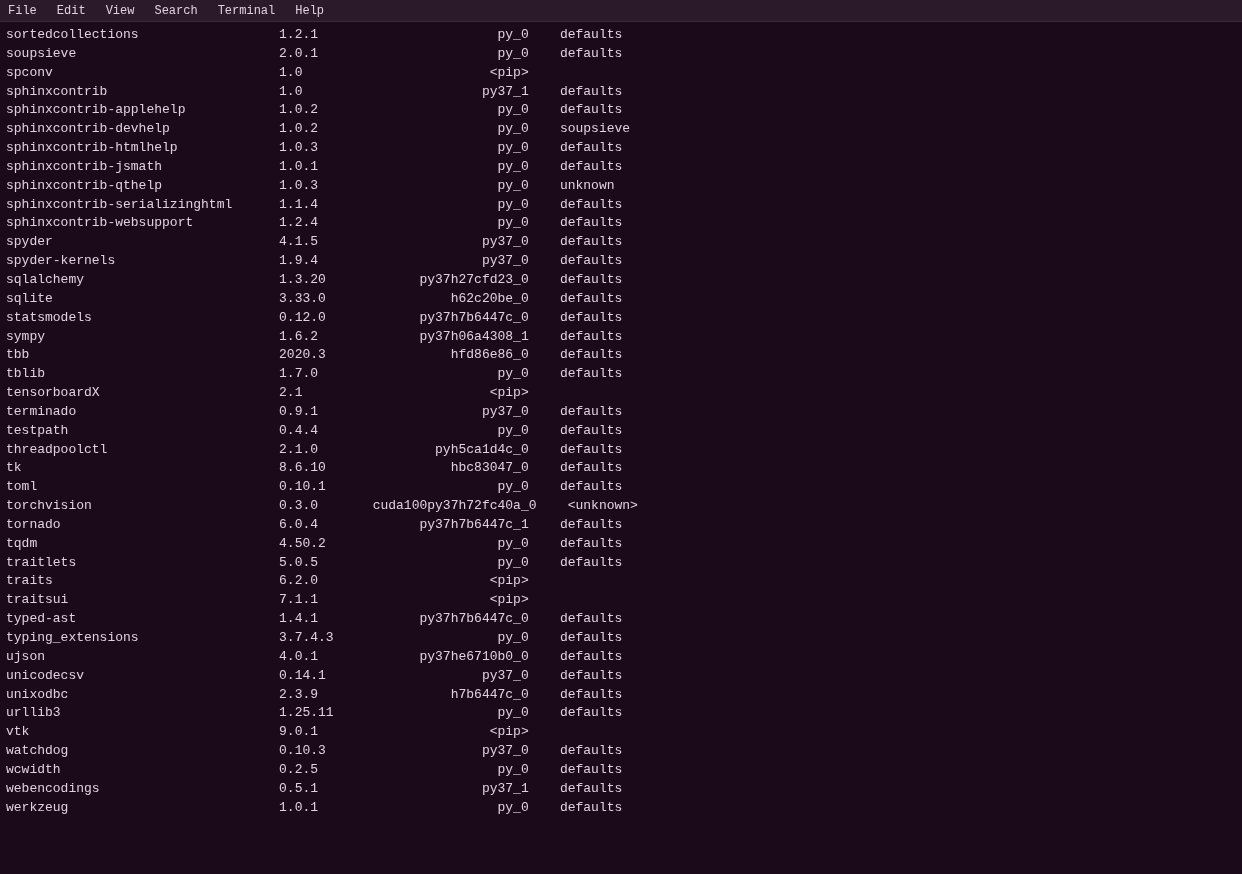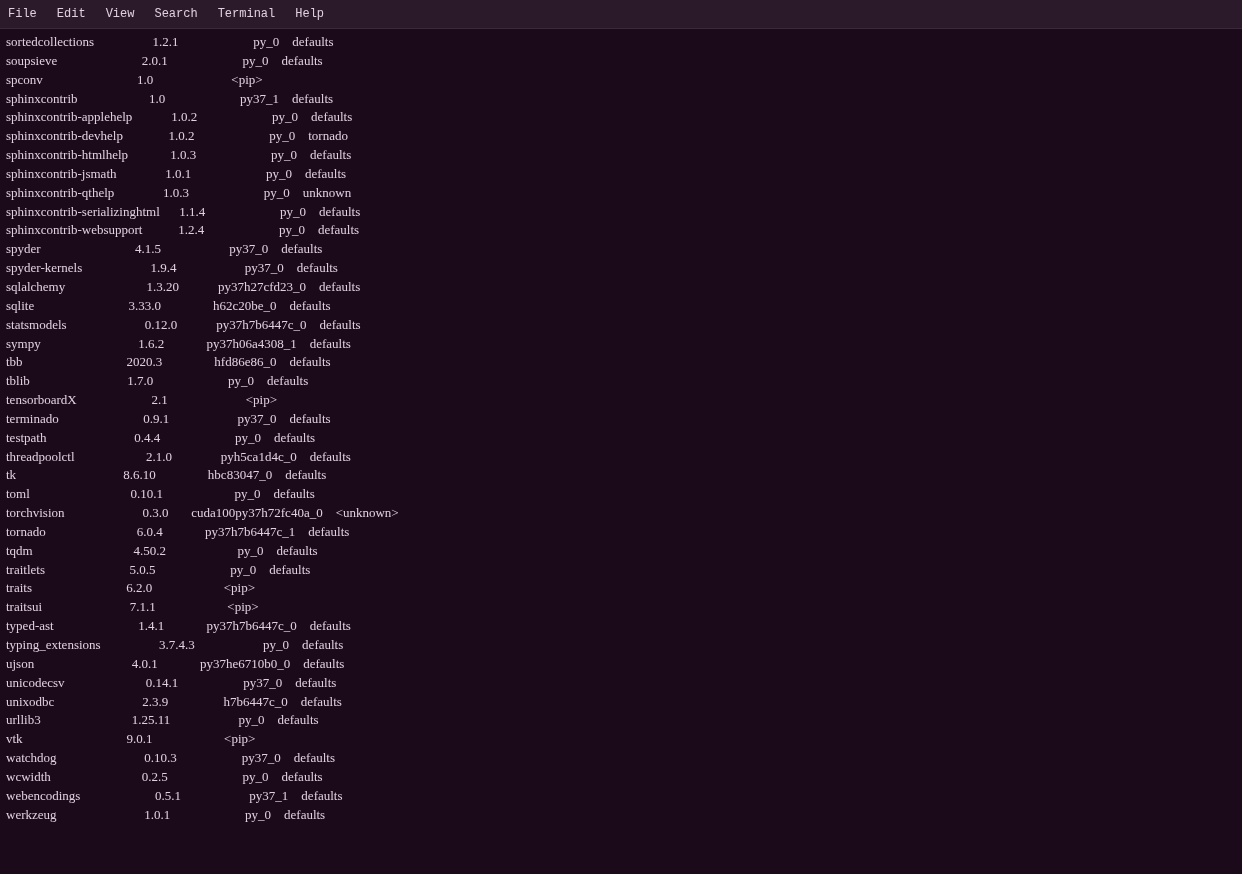--- a/index.html
+++ b/index.html
@@ -9,41 +9,40 @@
       font-family: 'Courier New', Courier, monospace;
       font-size: 13px;
       width: 1242px;
       height: 874px;
       overflow: hidden;
     }
     .menubar {
       background-color: #2a1a2a;
       display: flex;
       align-items: center;
-      height: 29px;
+      height: 22px;
       padding: 0 4px;
       gap: 12px;
       border-bottom: 1px solid #3a2a3a;
     }
     .menubar-item {
       color: #e0d0e0;
       font-size: 12px;
       padding: 2px 4px;
       cursor: pointer;
     }
     .terminal-content {
       padding: 4px 6px;
       height: calc(874px - 22px);
       overflow-y: auto;
       line-height: 1.45;
     }
     .row {
       display: flex;
       white-space: pre;
-      font-family: Liberation Serif, serif;
     }
   </style>
 </head>
 <body>
 
 <div>
   <div class="menubar" id="menubar-container">
       <span class="menubar-item">File</span>
       <span class="menubar-item">Edit</span>
       <span class="menubar-item">View</span>
@@ -52,21 +51,21 @@
       <span class="menubar-item">Help</span>
     </div>
 </div>
 
 <div class="terminal-content" id="terminal-body">
     <div class="row">sortedcollections                  1.2.1                       py_0    defaults</div>
     <div class="row">soupsieve                          2.0.1                       py_0    defaults</div>
     <div class="row">spconv                             1.0                        &lt;pip&gt;</div>
     <div class="row">sphinxcontrib                      1.0                       py37_1    defaults</div>
     <div class="row">sphinxcontrib-applehelp            1.0.2                       py_0    defaults</div>
-    <div class="row">sphinxcontrib-devhelp              1.0.2                       py_0    tornado</div>
+    <div class="row">sphinxcontrib-devhelp              1.0.2                       py_0    soupsieve</div>
     <div class="row">sphinxcontrib-htmlhelp             1.0.3                       py_0    defaults</div>
     <div class="row">sphinxcontrib-jsmath               1.0.1                       py_0    defaults</div>
     <div class="row">sphinxcontrib-qthelp               1.0.3                       py_0    unknown</div>
     <div class="row">sphinxcontrib-serializinghtml      1.1.4                       py_0    defaults</div>
     <div class="row">sphinxcontrib-websupport           1.2.4                       py_0    defaults</div>
     <div class="row">spyder                             4.1.5                     py37_0    defaults</div>
     <div class="row">spyder-kernels                     1.9.4                     py37_0    defaults</div>
     <div class="row">sqlalchemy                         1.3.20            py37h27cfd23_0    defaults</div>
     <div class="row">sqlite                             3.33.0                h62c20be_0    defaults</div>
     <div class="row">statsmodels                        0.12.0            py37h7b6447c_0    defaults</div>

